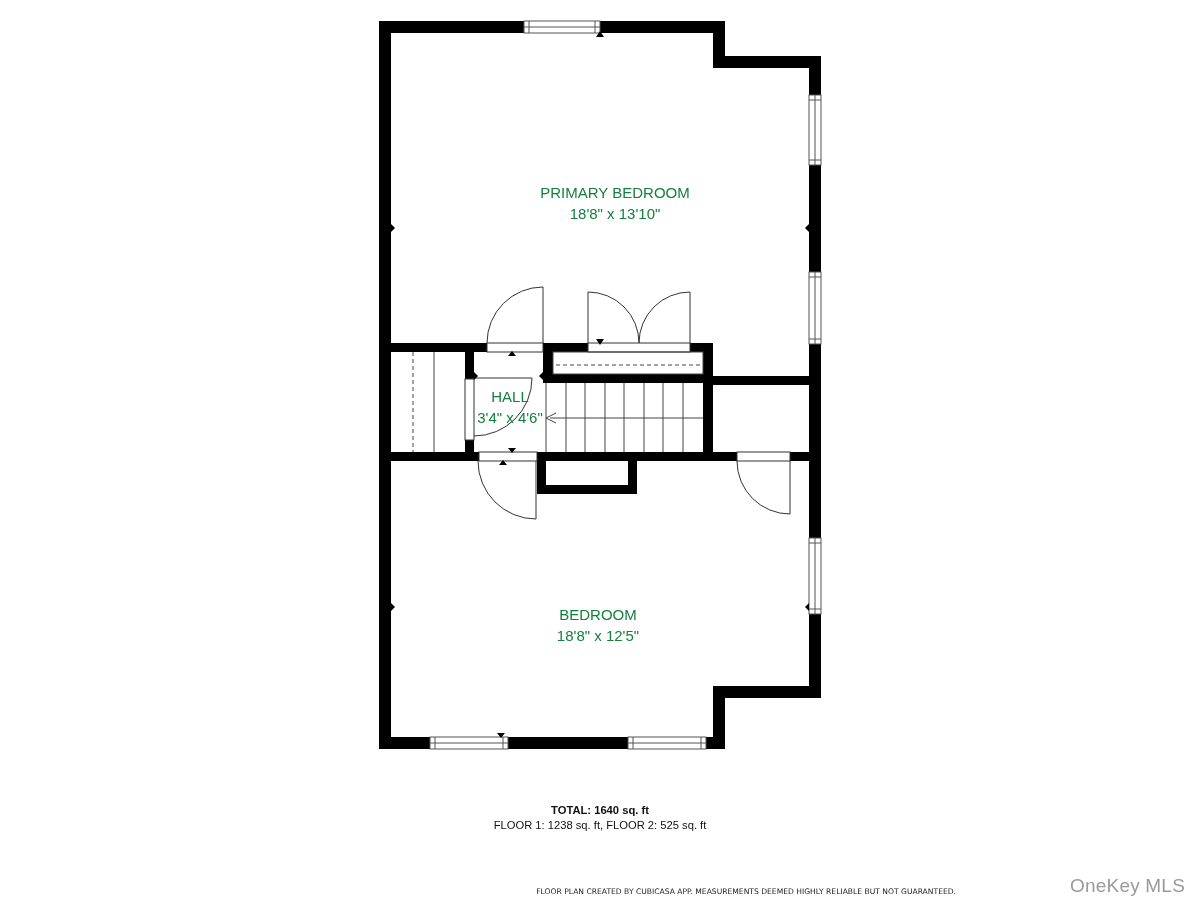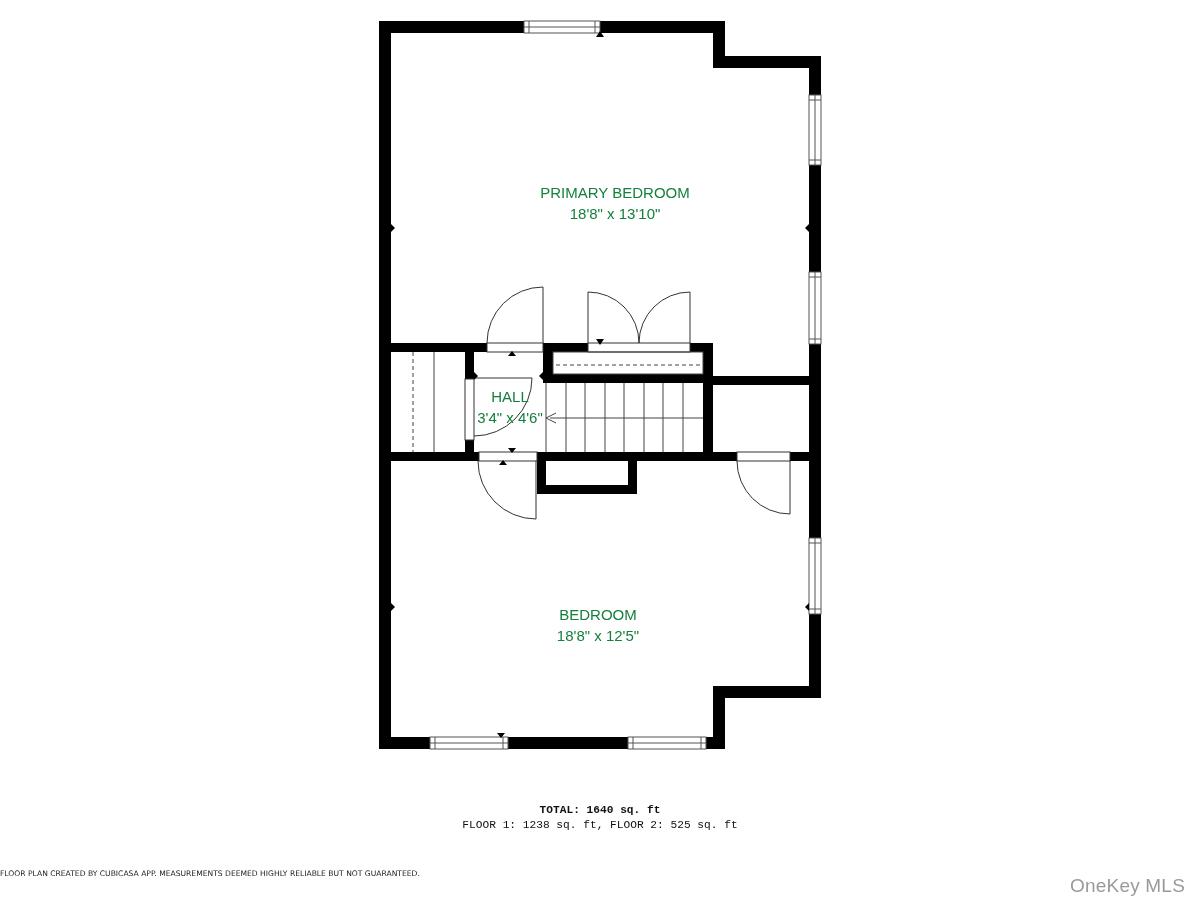--- a/index.html
+++ b/index.html
@@ -7,25 +7,25 @@
     width: 1200px; height: 900px; background: #ffffff; position: relative; overflow: hidden;
     font-family: "Liberation Sans", sans-serif; color: #111;
   }
   #plan { position: absolute; left: 0; top: 0; width: 1200px; height: 900px; }
   .room-label {
     position: absolute; text-align: center; font-family: "Liberation Sans", sans-serif;
     font-size: 15px; line-height: 21px; color: #15803d; transform: translateX(-50%); white-space: nowrap;
   }
   .summary {
     position: absolute; left: 0; width: 1200px; top: 803px; text-align: center;
-    font-family: Liberation Mono, monospace; font-size: 11.2px; line-height: 14.5px; color: #111;
+    font-family: Liberation Sans, sans-serif; font-size: 11.2px; line-height: 14.5px; color: #111;
   }
   .summary .total { font-weight: bold; }
   .disclaimer {
-    position: absolute; left: 0; width: 956px; top: 869px; text-align: left;
+    position: absolute; left: 0; width: 956px; top: 887px; text-align: right;
     font-family: "DejaVu Sans", sans-serif; font-size: 7.6px; color: #222;
   }
   .watermark {
     position: absolute; right: 15px; bottom: 3px; font-family: "Liberation Sans", sans-serif;
     font-size: 19px; color: #9a9a9a; letter-spacing: 0.2px;
   }
 </style>
 </head>
 <body>
 

